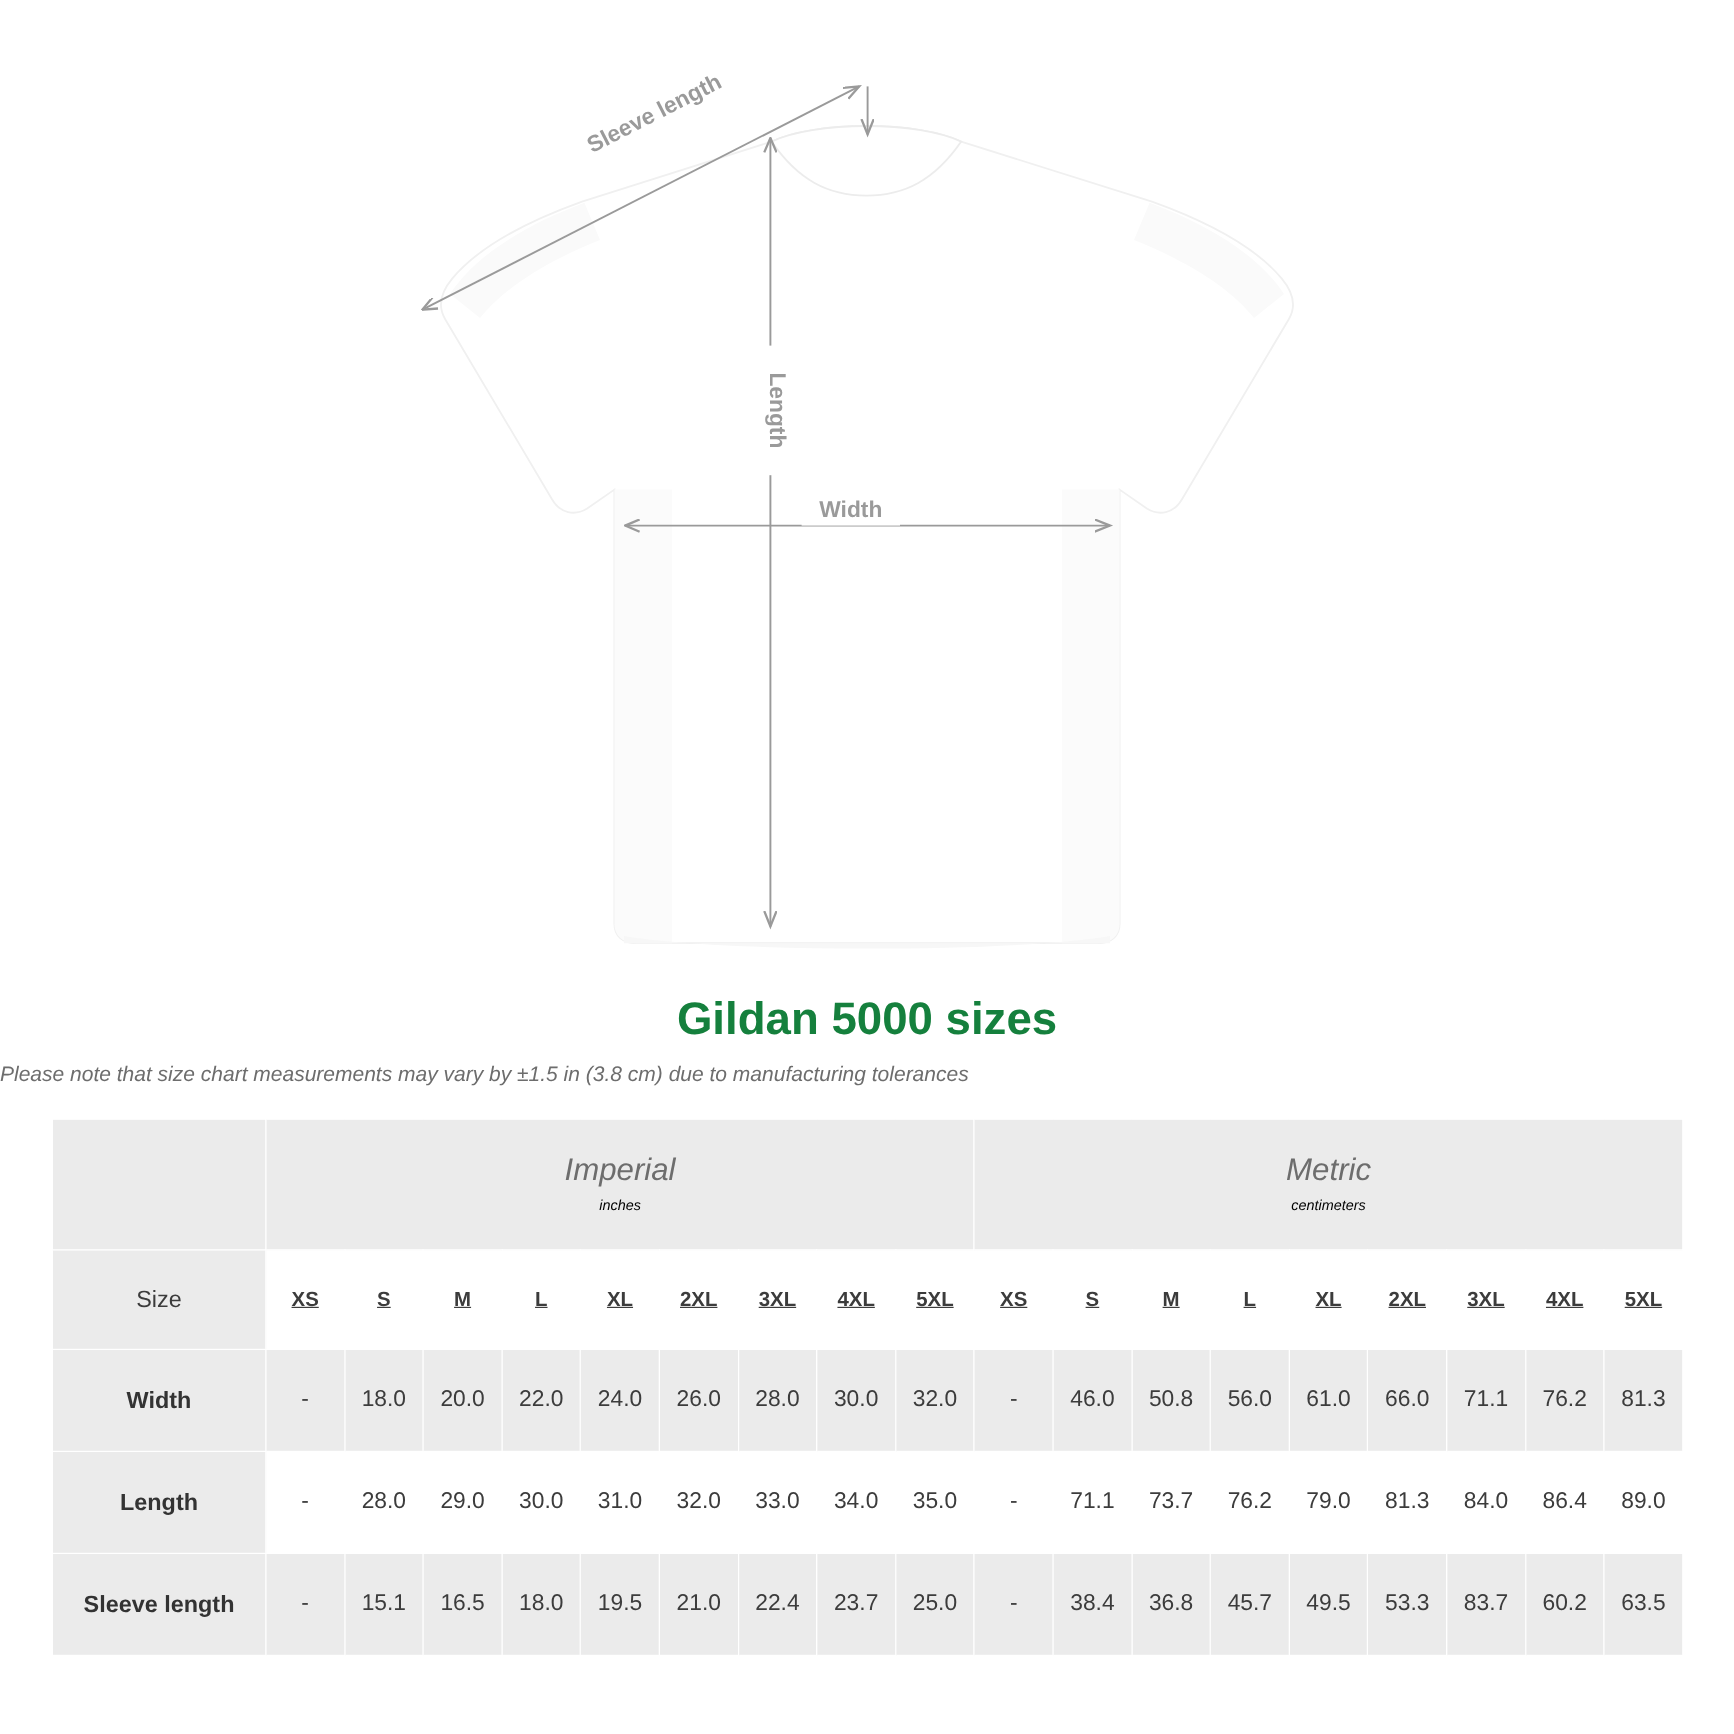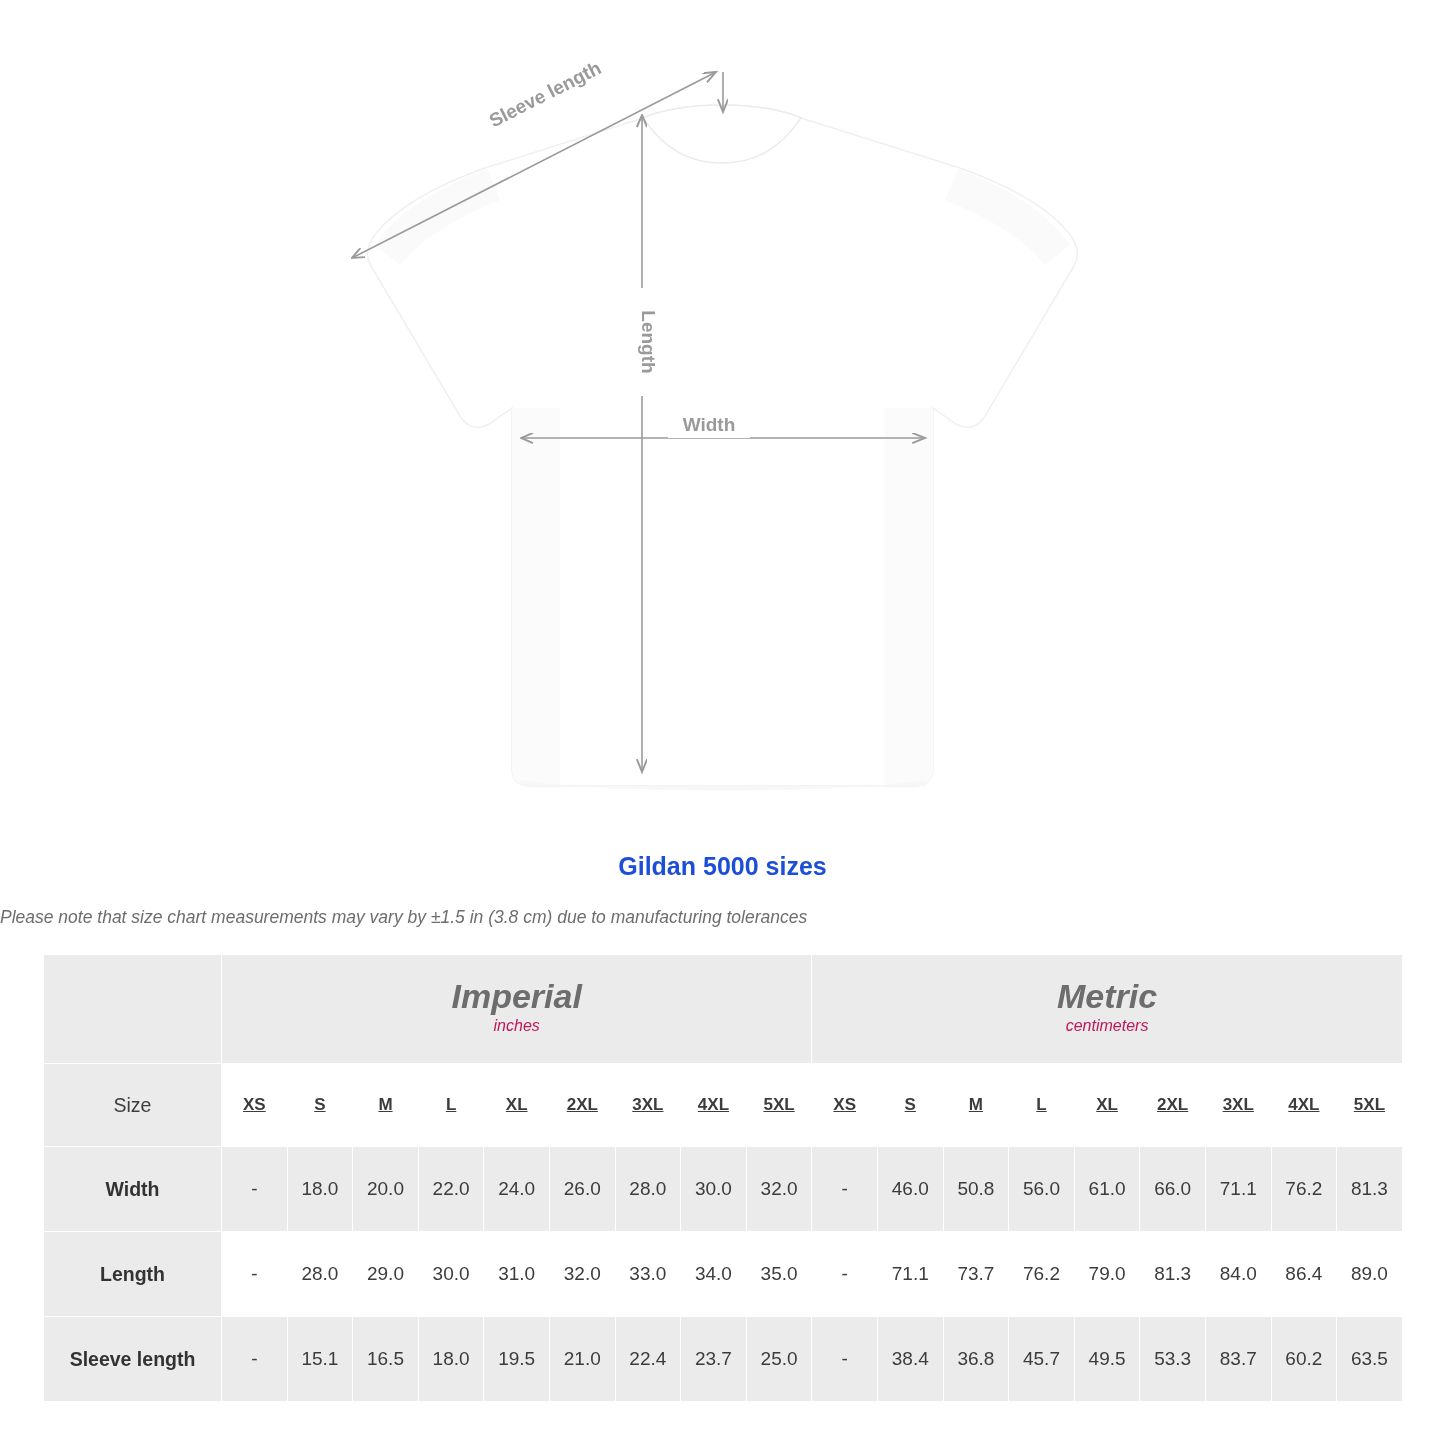--- a/index.html
+++ b/index.html
@@ -26,24 +26,24 @@
     width: 1445px;
     height: 830px;
   }
   .illustration svg {
     display: block;
   }
 
   
   .chart-title {
     text-align: center;
-    font-size: 25px;
+    font-size: 38px;
     font-weight: bold;
-    color: #1d4ed8;
-    margin: 16px;
+    color: #15803d;
+    margin: 0;
     padding: 0 0 0 0;
     line-height: 40px;
   }
   .chart-note {
     font-size: 17.5px;
     font-style: italic;
     color: #6d6d6d;
     line-height: 30px;
     margin-top: 10px;
   }
@@ -65,30 +65,30 @@
     font-size: 19px;
     color: #3c3c3c;
     font-weight: normal;
     padding: 0;
   }
   .unit-header td {
     background: #ebebeb;
     height: 108px;
   }
   .unit-name {
-    font-size: 34px;
+    font-size: 26px;
     font-style: italic;
-    font-weight: bold;
+    font-weight: normal;
     color: #6d6d6d;
     line-height: 34px;
   }
   .unit-sub {
-    font-size: 16px;
+    font-size: 12px;
     font-style: italic;
-    color: #be185d;
+    color: #000000;
     line-height: 26px;
   }
   .head-row td {
     background: #ffffff;
     height: 82px;
     font-size: 20px;
     color: #3c3c3c;
   }
   .head-row td.rowlabel {
     background: #ebebeb;

